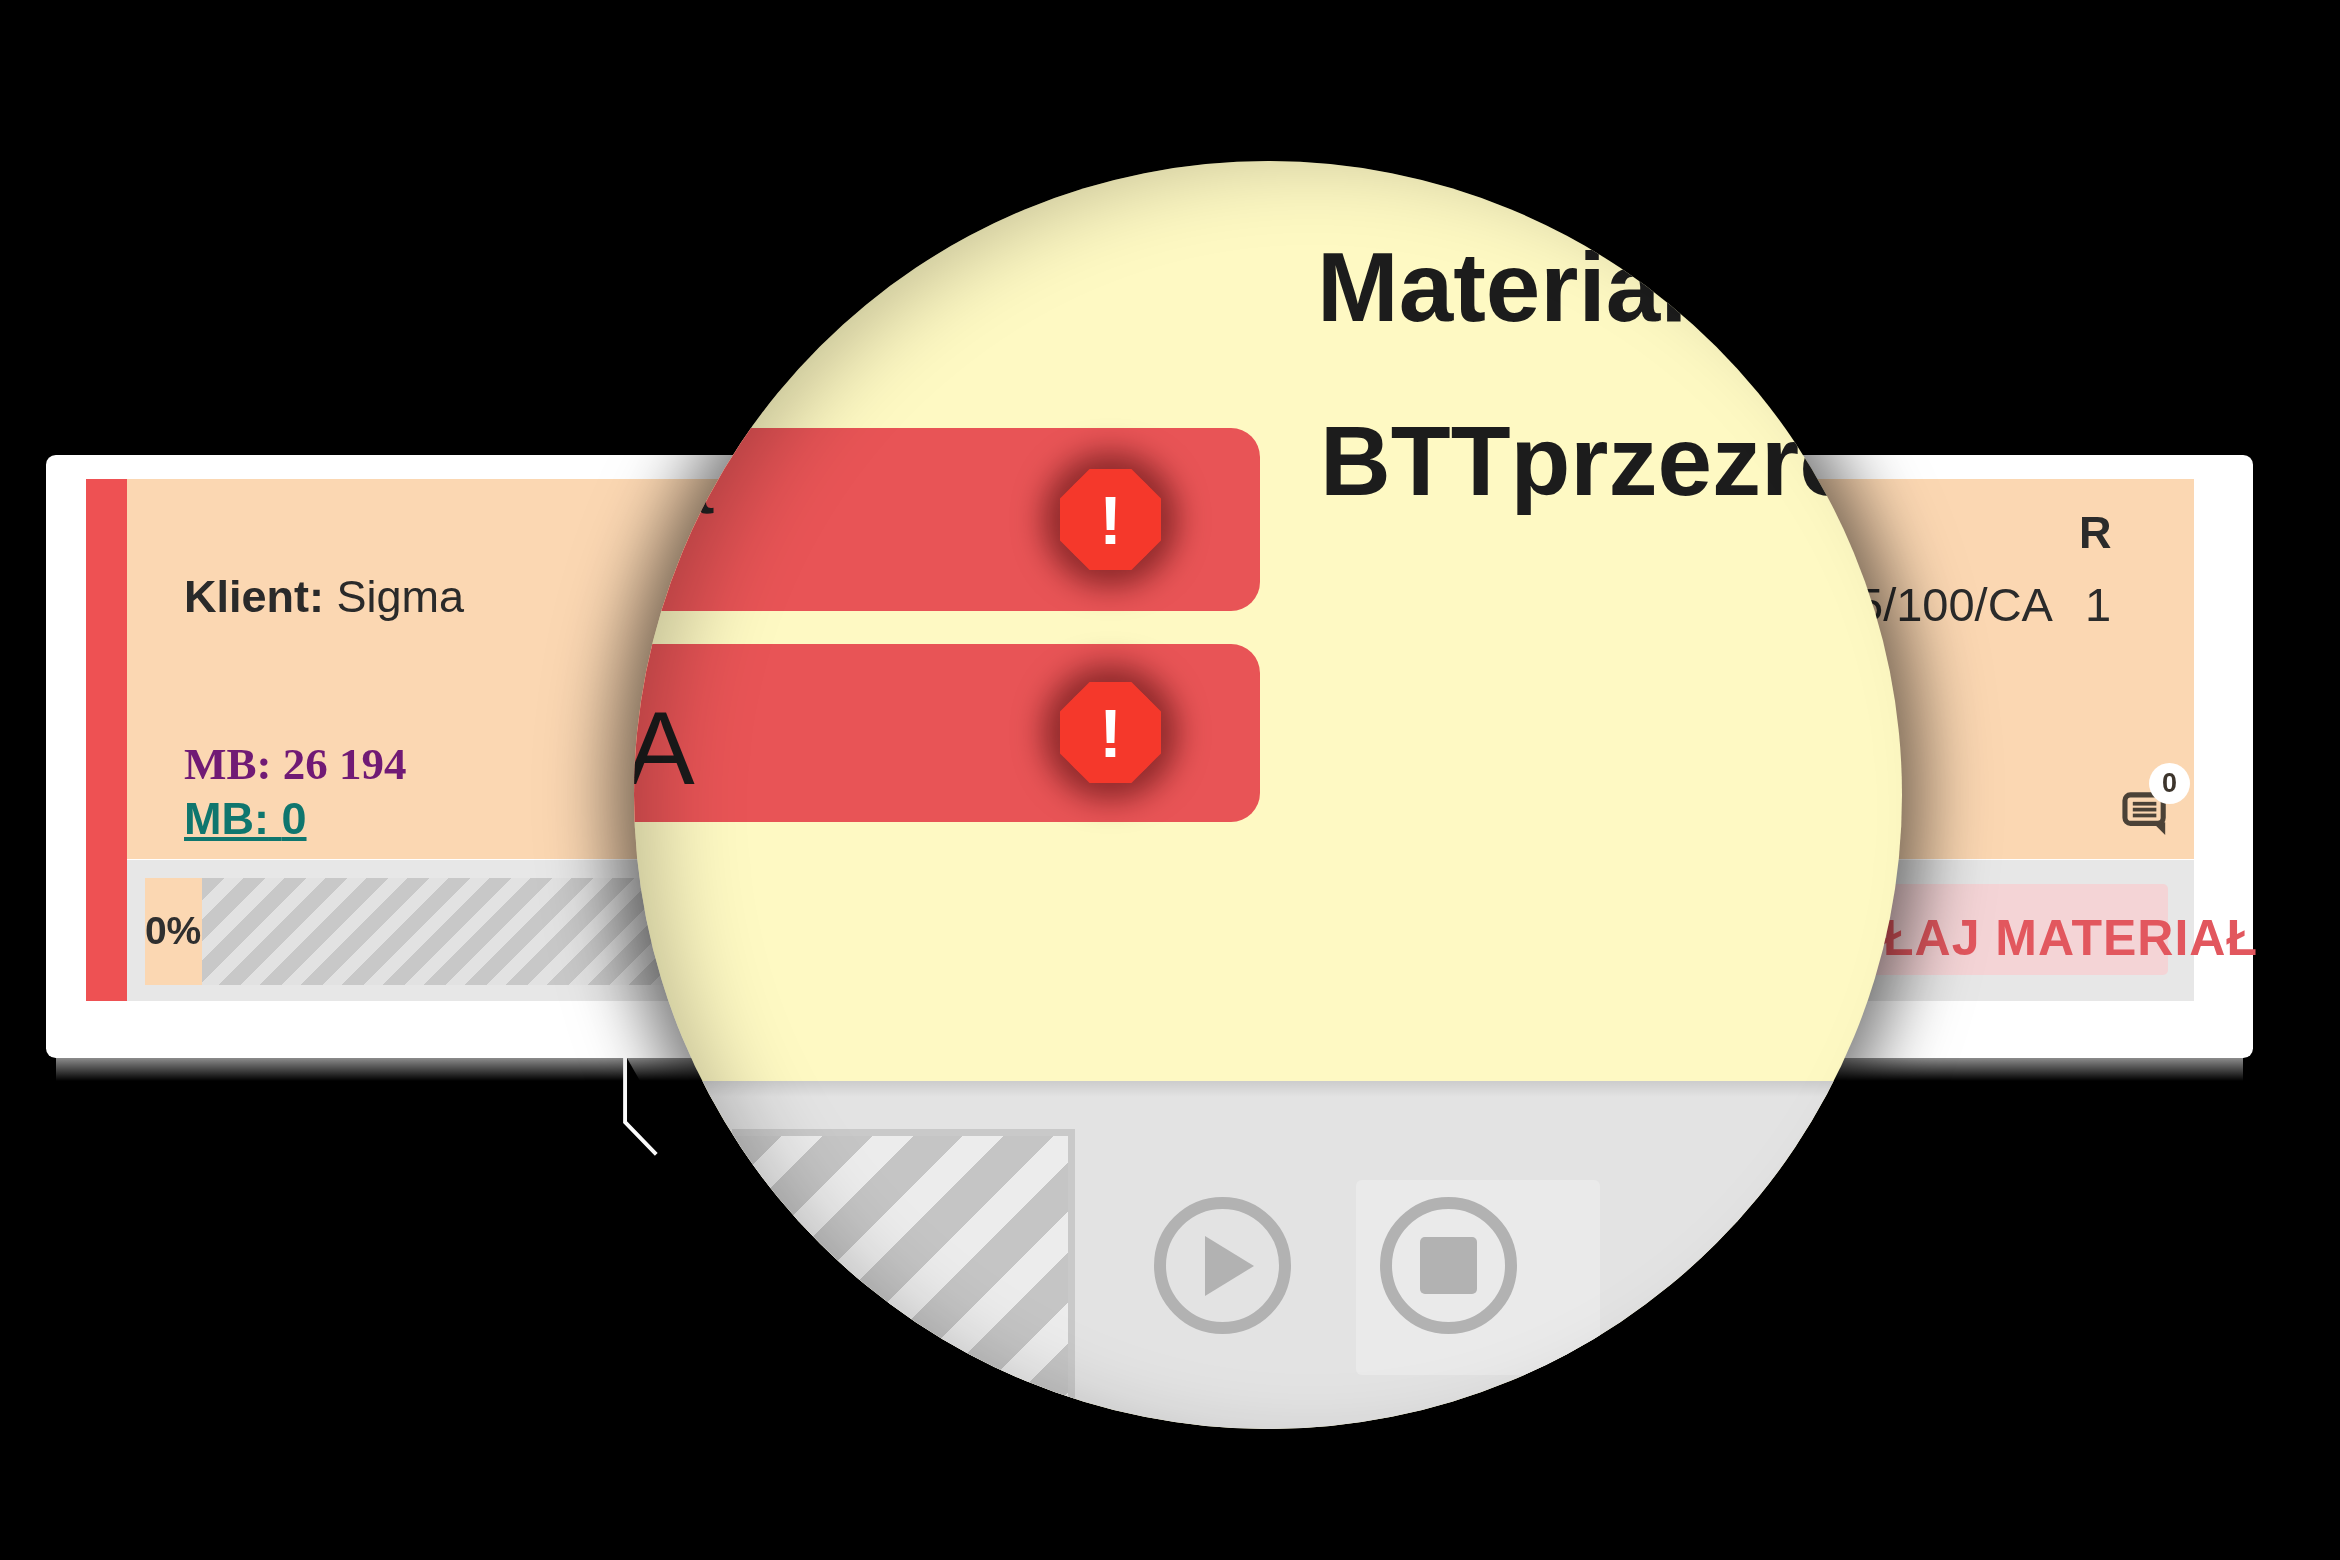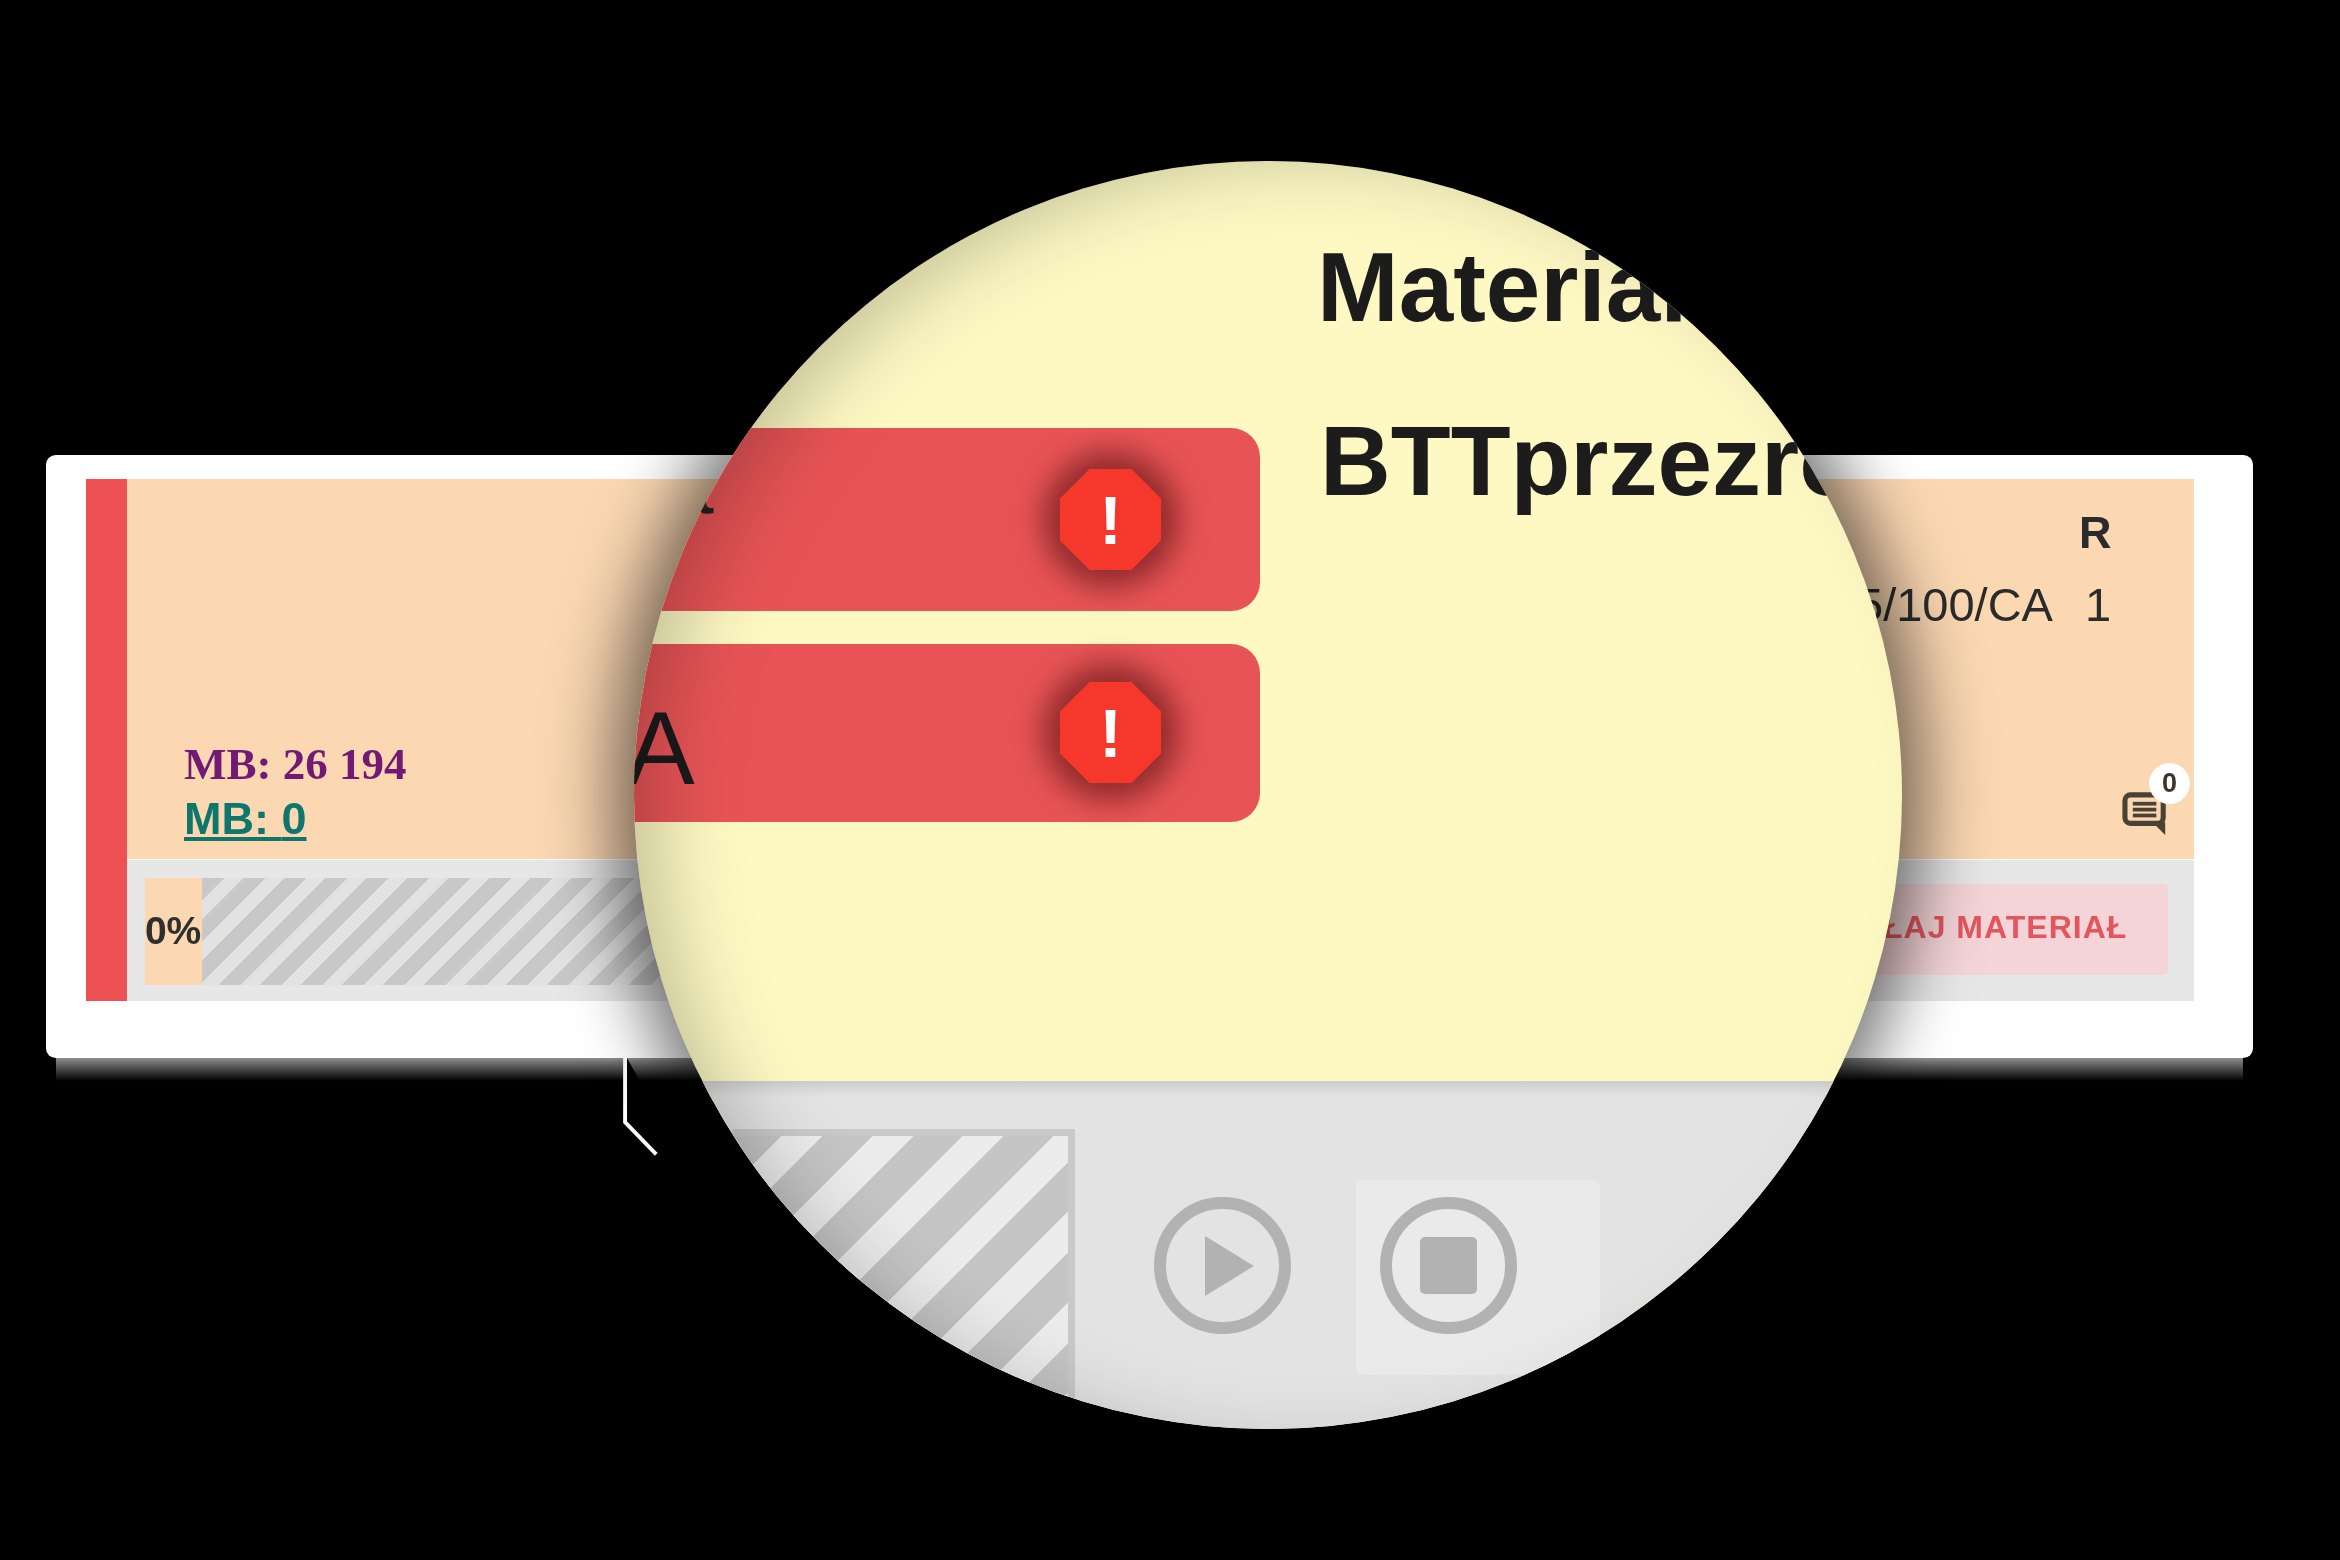--- a/index.html
+++ b/index.html
@@ -50,34 +50,35 @@
   .ctl-ring{position:absolute;width:137px;height:137px;border-radius:50%;border:12.7px solid #b2b2b2;
         box-sizing:border-box;display:flex;align-items:center;justify-content:center;}
   .play-tri{width:0;height:0;border-top:30px solid transparent;border-bottom:30px solid transparent;
         border-left:49px solid #b2b2b2;margin-left:13.7px;}
   .stop-sq{width:57px;height:57px;background:#b2b2b2;border-radius:4.9px;}
   .ctl-panel{position:absolute;left:722px;top:1019px;width:244px;height:195px;background:#eaeaea;border-radius:5.9px;}
 
   
   .rc-text{position:absolute;color:#2b2b2b;white-space:nowrap;}
   .pill-btn{position:absolute;background:#f4d4d6;border-radius:4.9px;}
-  .pill-btn span{position:absolute;left:93px;top:25px;font-size:32px;font-weight:700;
+  .pill-btn span{position:absolute;left:93px;top:25px;font-size:50px;font-weight:700;
         letter-spacing:1px;color:#e2575e;white-space:nowrap;}
   .badge{position:absolute;width:41px;height:41px;border-radius:50%;background:#fff;
         display:flex;align-items:center;justify-content:center;font-weight:700;font-size:27px;color:#3d352c;}
 </style>
 </head>
 <body>
 
 <div id="stage">
 
   <div class="card" style="left:46px;top:455px;width:1271px;height:603px;">
     <div class="accent-strip" style="left:40px;top:24.4px;width:41px;height:522px;"></div>
     <div class="peach abs" style="left:81px;top:24.4px;width:1190px;height:380px;"></div>
 
+    <div class="info-line" style="top:114px;"><b>Klient:</b> <span>Sigma</span></div>
     <div class="info-line mb-red" style="top:281px;"><b>MB:</b> <span>26 194</span></div>
     <div class="info-line mb-teal" style="top:336px;"><b>MB:</b> <span>0</span></div>
 
     <div class="footer-gray abs" style="left:81px;top:405px;width:1190px;height:141px;">
       <div class="progress-track">
         <div class="progress-chunk">
           <span>0%</span>
         </div>
         <div class="hatch-sm"></div>
       </div>

